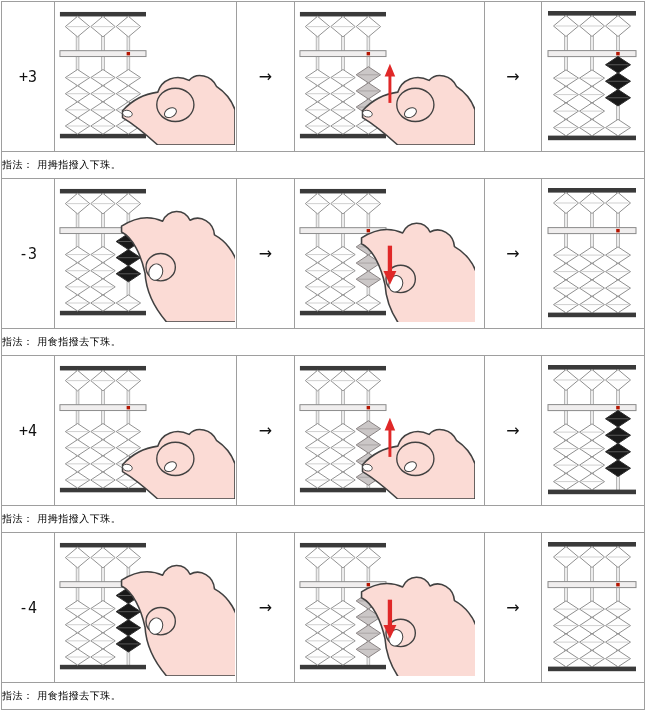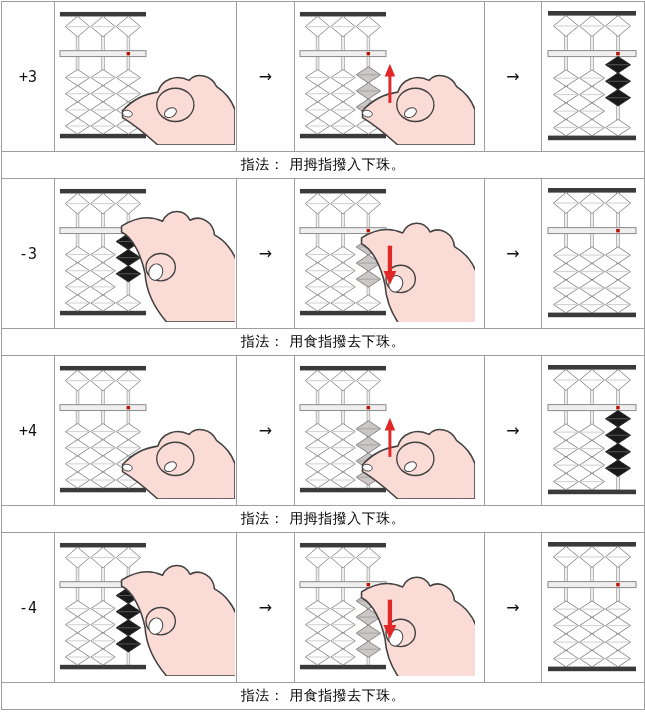--- a/index.html
+++ b/index.html
@@ -5,21 +5,21 @@
   html,body{margin:0;padding:0;background:#fff;font-family:"DejaVu Sans",sans-serif;}
   .wrap{width:645px;height:716px;box-sizing:border-box;padding:1px;background:#fff;}
   table.lesson{border-collapse:collapse;width:643px;table-layout:fixed;}
   table.lesson td{border:1px solid #9e9e9e;padding:0;overflow:hidden;}
   tr.img-row{height:150px;}
   tr.cap-row{height:27px;}
   td.label-cell{text-align:center;vertical-align:middle;
     font-family:"DejaVu Sans Mono","DejaVu Sans",monospace;
     font-size:15px;color:#111;}
   td.arrow-cell{text-align:center;vertical-align:middle;font-size:16px;color:#111;}
-  td.cap{text-align:center;vertical-align:middle;font-size:14px;color:#000;letter-spacing:.5px;}
+  td.cap{vertical-align:middle;font-size:10px;color:#000;letter-spacing:.5px;}
   td.panel{vertical-align:middle;}
   td.panel svg{display:block;}
   td.panel.with-hand svg{margin-left:2px;}
   td.panel.solo svg{margin:0 auto;}
   
   .rod{fill:#ececec;stroke:#9c9c9c;stroke-width:.7;}
   .bar{fill:#3a3a3a;}
   .beam{fill:#f0eeee;stroke:#8a8a8a;stroke-width:1;}
   .bead path{stroke-linejoin:round;}
   .bead.white path{fill:#fefefe;stroke:#8f8f8f;stroke-width:1;}

